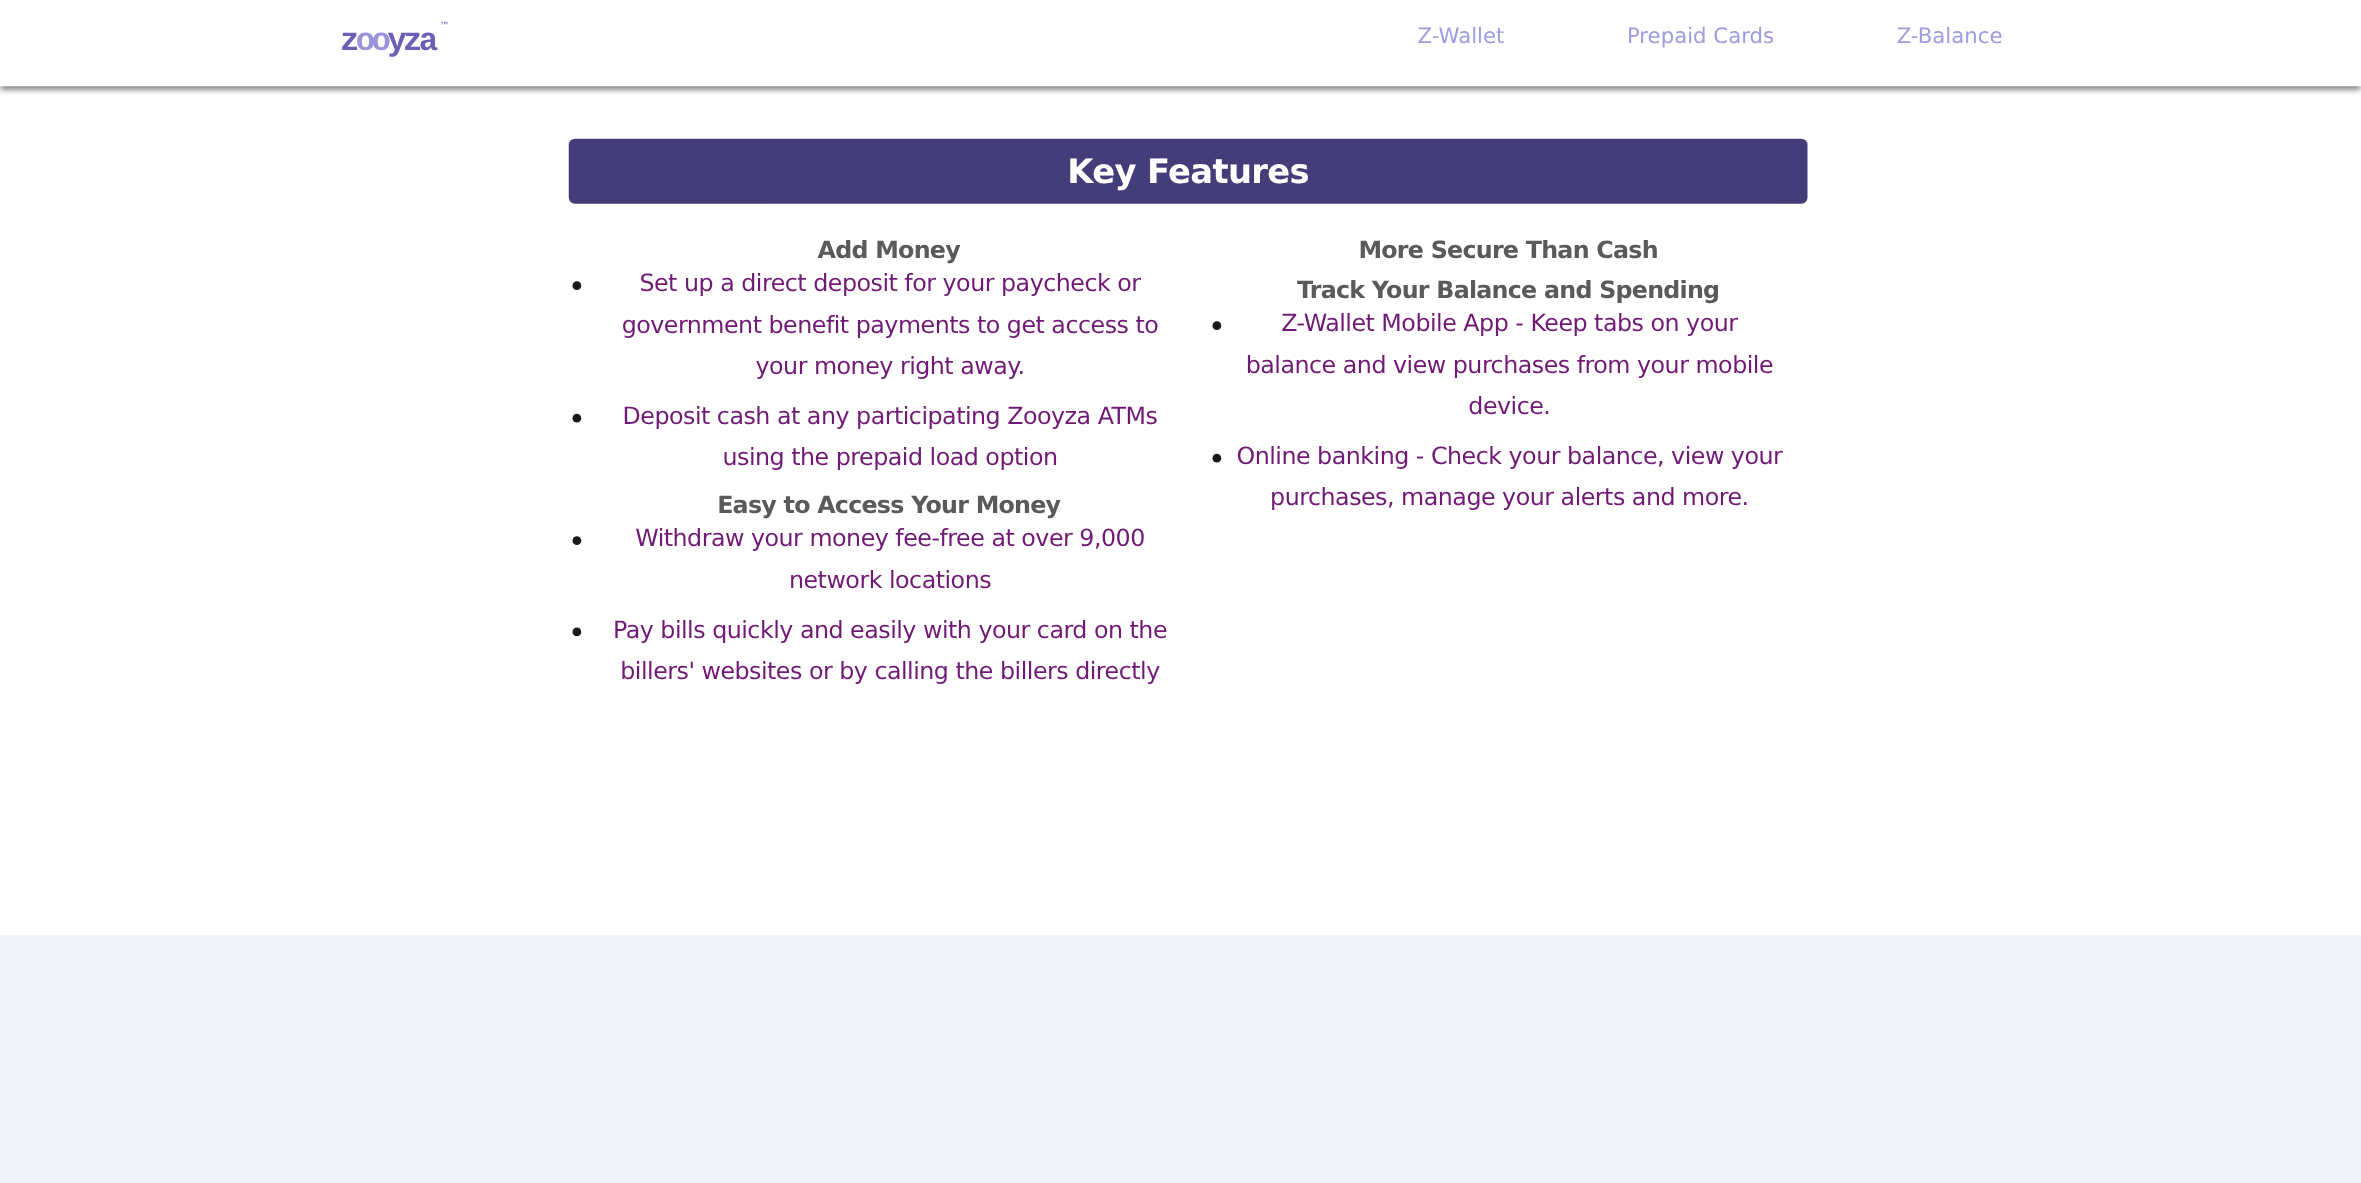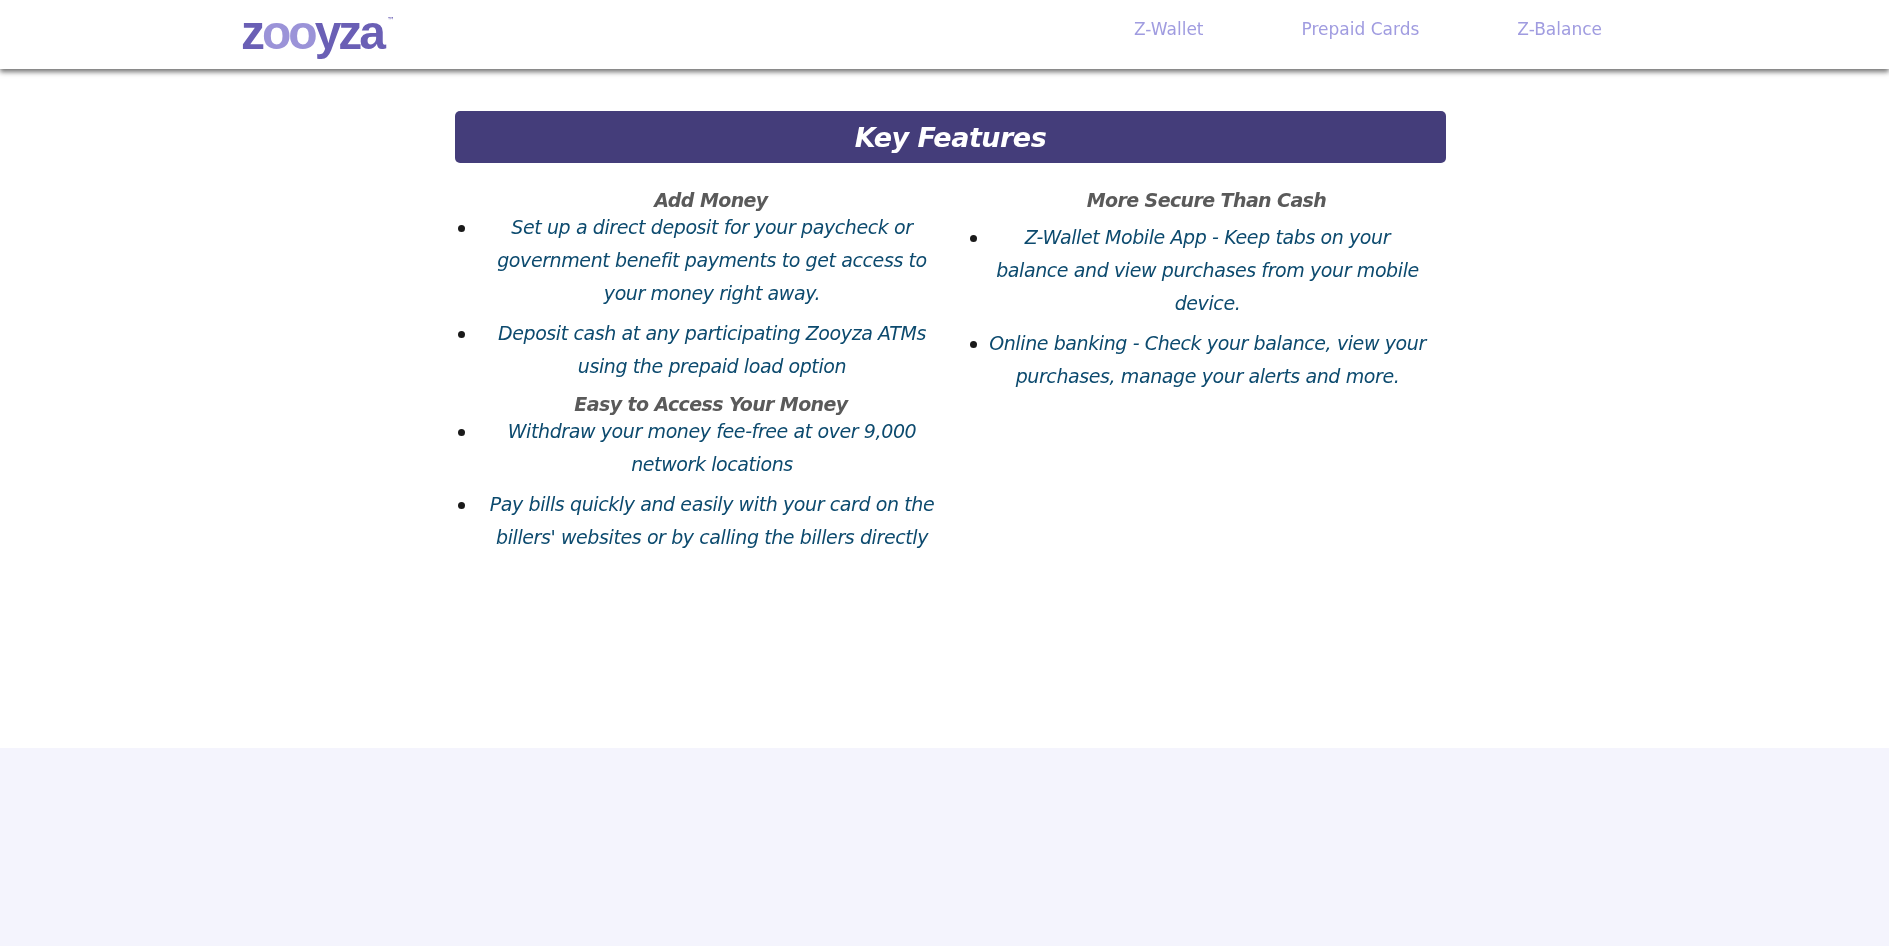--- a/index.html
+++ b/index.html
@@ -10,35 +10,35 @@
     position: absolute; left: 0; top: 0; width: 1889px; height: 69px;
     background: #ffffff;
     box-shadow: 0 3px 5px rgba(0,0,0,0.55);
     z-index: 2;
   }
   .logo {
     position: absolute; left: 241px; top: 10px; height: 46px;
     display: flex; align-items: flex-start;
   }
   .logo-text {
-    font-family: Liberation Sans, sans-serif;
-    font-weight: bold; font-size: 48px; letter-spacing: -3px;
-    color: #6a5fb5; line-height: 46px;
+    font-family: Liberation Mono, monospace;
+    font-weight: bold; font-size: 26px; letter-spacing: -3px;
+    color: #6a5fb5; line-height: 46px; margin-left: 31px;
   }
   .logo-text .o { color: #9b93d8; }
   .logo-tm { font-size: 8px; color: #6a5fb5; margin-left: 4px; margin-top: 6px; font-family: "DejaVu Sans", sans-serif; }
 
   .nav { position: absolute; top: 19px; right: 287px; display: flex; gap: 98px; }
   .nav a {
     font-family: "DejaVu Sans", sans-serif;
     font-size: 17px; color: #a09ce0; text-decoration: none; cursor: pointer;
   }
 
   .content {
-    position: absolute; left: 455px; top: 111px; width: 991px; font-style: italic;
+    position: absolute; left: 455px; top: 111px; width: 991px;
   }
   .banner {
     width: 991px; height: 52px; background: #443d7a; border-radius: 5px;
     display: flex; align-items: center; justify-content: center;
   }
   .banner h2 {
     color: #ffffff; font-family: "DejaVu Sans", sans-serif;
     font-size: 27px; font-weight: bold; letter-spacing: -0.5px;
   }
   .columns { display: flex; margin-top: 26px; }
@@ -47,21 +47,21 @@
   .group { margin-bottom: 10px; text-align: center; }
   .group h3 {
     font-family: "DejaVu Sans", sans-serif;
     font-size: 19px; font-weight: bold; color: #5a5a5a; letter-spacing: -0.6px;
     line-height: 22px; margin-bottom: 0;
   }
   .group ul { list-style: none; }
   .group li {
     position: relative; padding-left: 22px;
     font-family: "DejaVu Sans", sans-serif;
-    font-size: 19px; line-height: 33px; color: #0c4a6e; letter-spacing: -0.4px;
+    font-size: 19px; line-height: 33px; color: #701a75; letter-spacing: -0.4px;
     margin-bottom: 7px; padding-right: 20px;
   }
   .group li::before {
     content: ""; position: absolute; left: 3px; top: 14px;
     width: 7px; height: 7px; border-radius: 50%; background: #1a1a1a;
   }
 
   .footer-band {
     position: absolute; left: 0; top: 748px; width: 1889px; height: 198px;
     background: #f4f4fd;
@@ -103,20 +103,21 @@
           <li>Pay bills quickly and easily with your card on the billers' websites or by calling the billers directly</li>
         </ul>
       </div>
     </div>
 
     <div class="col">
       <div class="group">
         <h3>More Secure Than Cash</h3>
       </div>
       <div class="group">
+        <h3>Track Your Balance and Spending</h3>
         <ul>
           <li>Z-Wallet Mobile App - Keep tabs on your balance and view purchases from your mobile device.</li>
           <li>Online banking - Check your balance, view your purchases, manage your alerts and more.</li>
         </ul>
       </div>
     </div>
   </div>
 </main>
 
 <div class="footer-band"></div>

